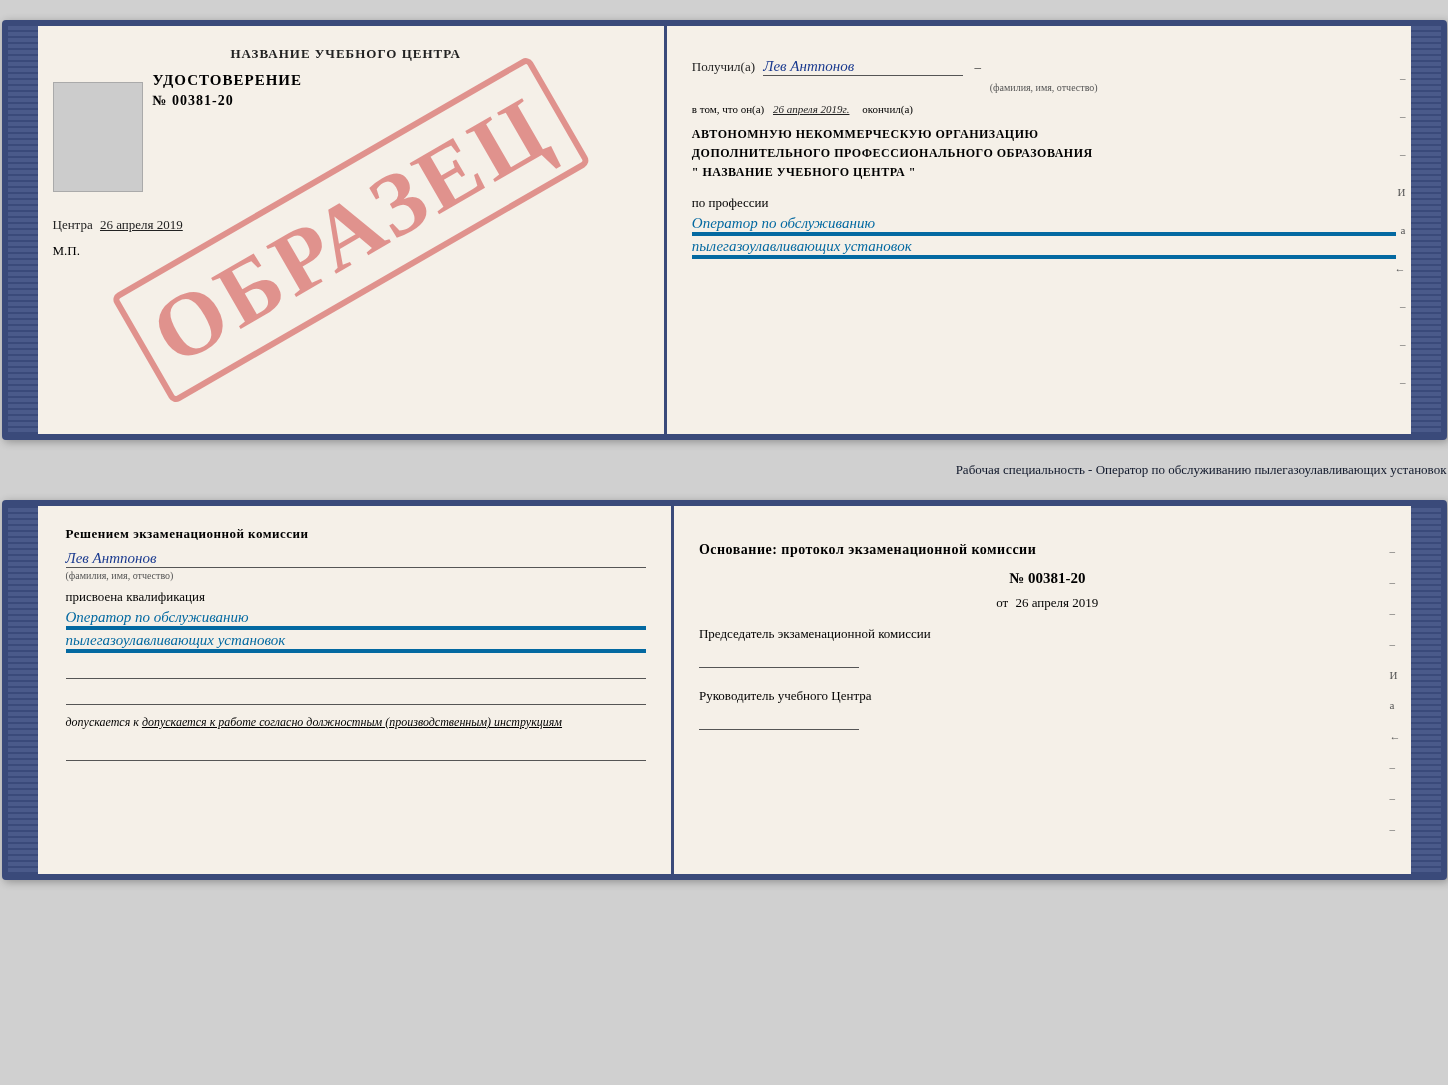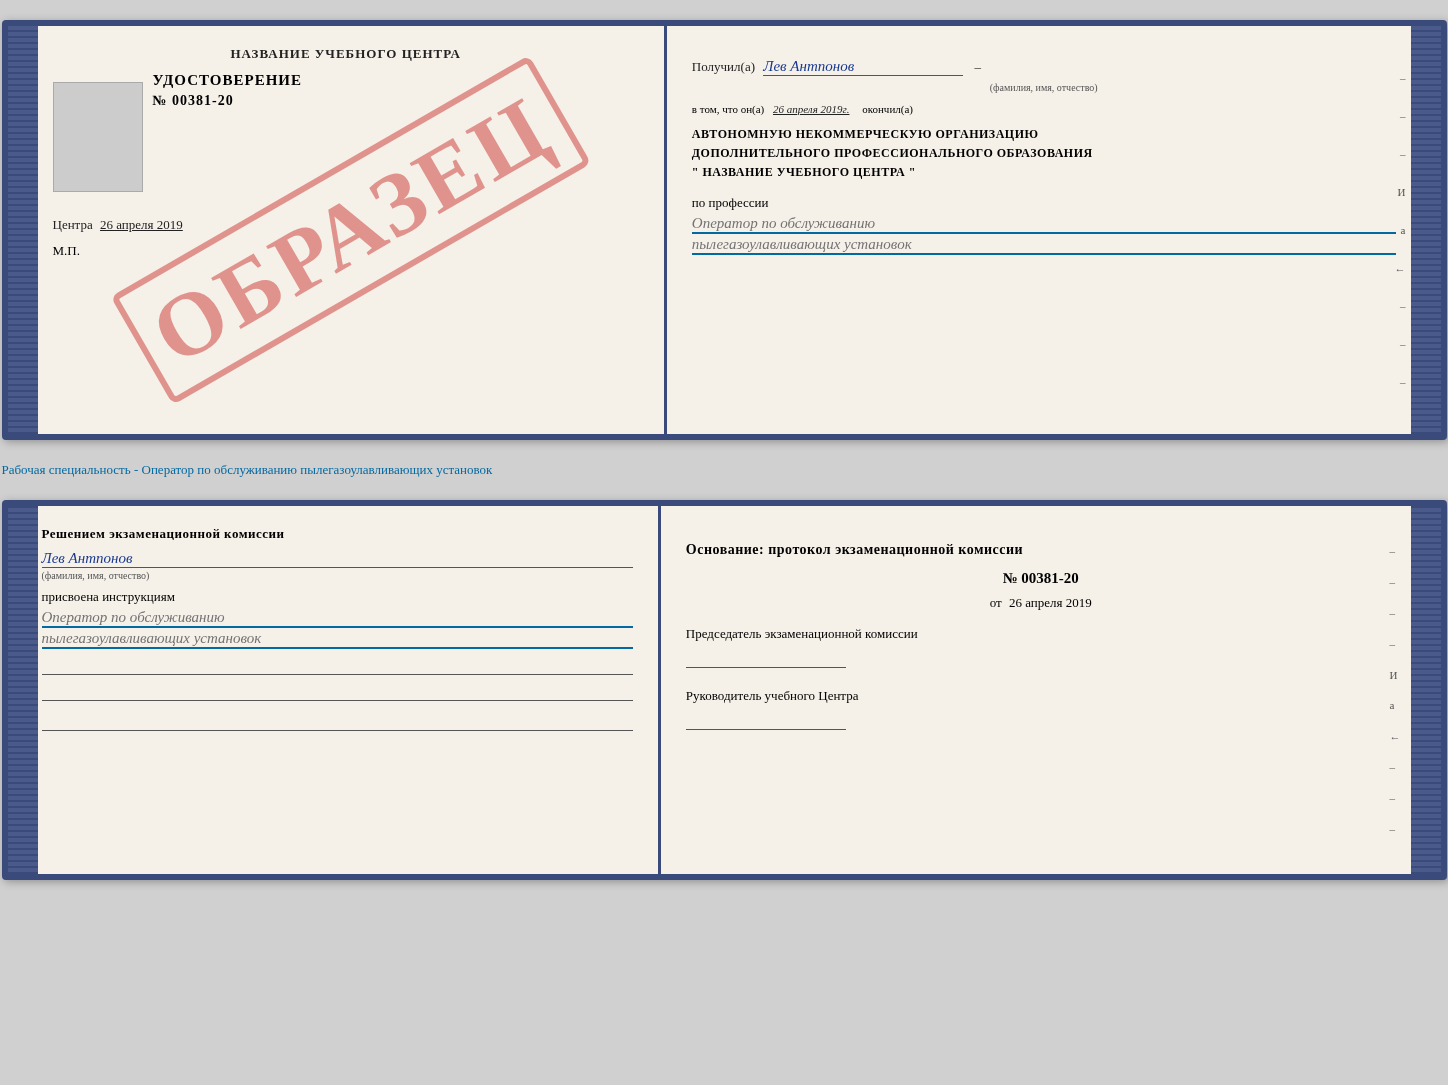--- a/index.html
+++ b/index.html
@@ -175,23 +175,23 @@
 
     .profession-label {
       font-size: 13px;
       margin-top: 12px;
       margin-bottom: 4px;
     }
 
     .profession-value {
       font-size: 15px;
       font-style: italic;
-      color: #737373;
+      color: #0369a1;
       font-family: 'Georgia', serif;
-      border-bottom: 2px solid #0369a1;
+      border-bottom: 4px solid #0369a1;
       display: block;
       margin-bottom: 2px;
     }
 
     .right-margin-lines {
       position: absolute;
       right: 0;
       top: 0;
       bottom: 0;
       width: 60px;
@@ -200,39 +200,39 @@
       justify-content: space-evenly;
       padding: 20px 5px;
       font-size: 11px;
       color: #555;
       text-align: right;
     }
 
     
     .separator-text {
       font-size: 13px;
-      color: #0369a1;
-      text-align: left;
+      color: #0f172a;
+      text-align: right;
       margin: 8px 0;
       padding: 4px 0;
     }
 
     
     .bottom-book {
       display: flex;
       border: 6px solid #3a4a7a;
       border-radius: 4px;
       background: #f5f0e8;
       min-height: 380px;
       box-shadow: 2px 2px 8px rgba(0,0,0,0.3);
     }
 
     .bottom-left-page {
       flex: 1;
-      padding: 20px 25px 20px 4px;
+      padding: 20px 25px 20px 28px;
       border-right: 3px solid #3a4a7a;
       position: relative;
     }
 
     .bottom-right-page {
       flex: 1.2;
       padding: 36px 15px 20px 25px;
       position: relative;
     }
 
@@ -387,28 +387,32 @@
   <div class="bottom-book">
 
     <div class="spine-left"></div>
 
     <div class="bottom-left-page">
       <div class="decision-text">Решением экзаменационной комиссии</div>
 
       <span class="decision-name">Лев Антпонов</span>
       <div class="name-caption" style="text-align:left; margin-bottom:8px;">(фамилия, имя, отчество)</div>
 
-      <div class="assigned-label">присвоена инструкциям</div>
+      <div class="assigned-label">присвоена квалификация</div>
 
       <span class="profession-value">Оператор по обслуживанию</span>
       <span class="profession-value">пылегазоулавливающих установок</span>
 
       <span class="sign-line"></span>
       <span class="sign-line"></span>
 
+      <div class="admitted-text">
+        <span>допускается к </span>
+        <span style="text-decoration:underline; font-style:italic;">допускается к   работе согласно должностным (производственным) инструкциям</span>
+      </div>
       <span class="sign-line" style="margin-top:10px;"></span>
     </div>
 
     <div class="bottom-right-page">
       <div class="basis-title" style="font-size:14px; font-weight:bold; letter-spacing:0.5px;">Основание: протокол экзаменационной  комиссии</div>
 
       <div class="protocol-number">№  00381-20</div>
 
       <div class="protocol-date">
         <span>от</span>

